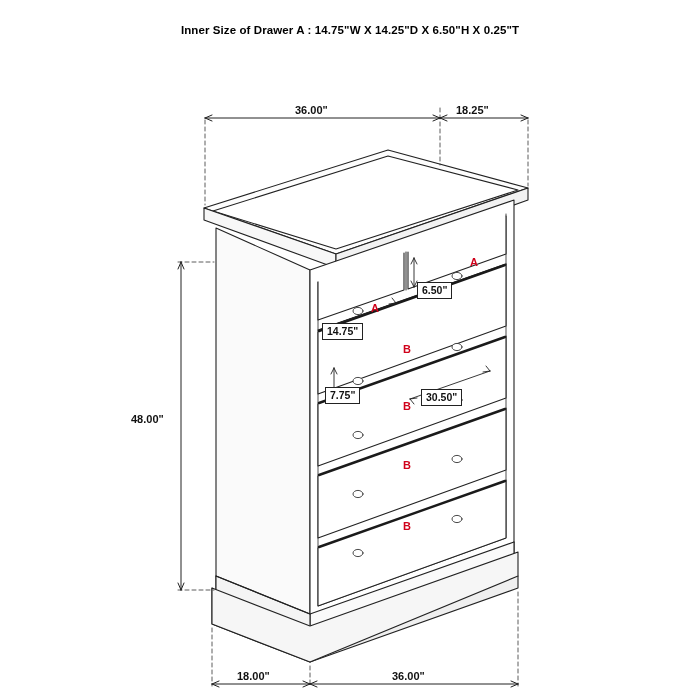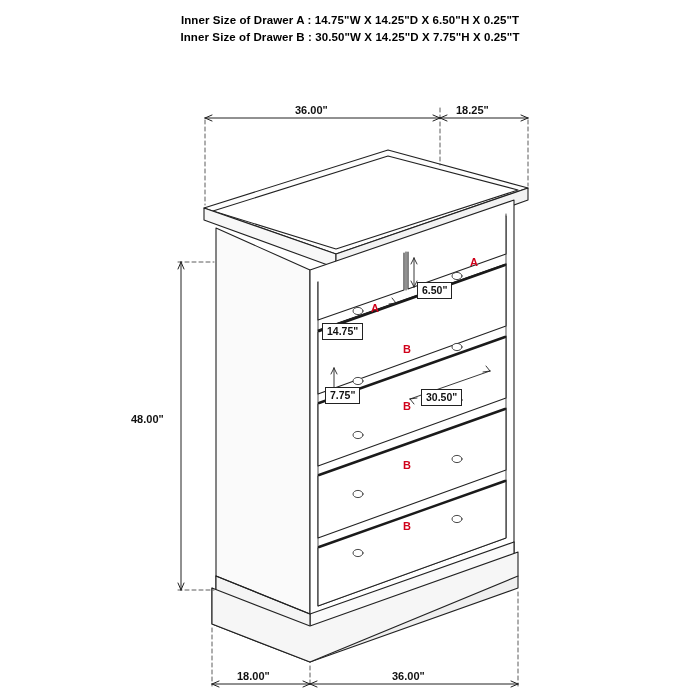--- a/index.html
+++ b/index.html
@@ -15,21 +15,21 @@
     position: relative;
     overflow: hidden;
   }
   #stage {
     position: relative;
     width: 700px;
     height: 700px;
   }
   .header {
     position: absolute;
-    top: 12px;
+    top: 22px;
     left: 0;
     width: 700px;
     text-align: center;
   }
   .header div {
     font-size: 11.5px;
     font-weight: bold;
     line-height: 17px;
     letter-spacing: 0.1px;
   }
@@ -64,21 +64,20 @@
     white-space: nowrap;
   }
 </style>
 </head>
 <body>
 
 <div id="stage">
 
   <div class="header">
     <div>Inner Size of Drawer A : 14.75"W X 14.25"D X 6.50"H X 0.25"T</div>
-    <div>Inner Size of Drawer B : 30.50"W X 14.25"D X 7.75"H X 0.25"T</div>
   </div>
 
   <svg class="diagram" width="700" height="700" viewBox="0 0 700 700">
     <g fill="none" stroke="#222" stroke-width="1.1" stroke-linejoin="round" stroke-linecap="round">
 
       <g>
         <path d="M204,208 L388,150 L528,188 L336,254 Z" fill="#fdfdfd"></path>
         <path d="M213,211 L388,156 L518,190 L336,249 Z" fill="#ffffff"></path>
       </g>
 

